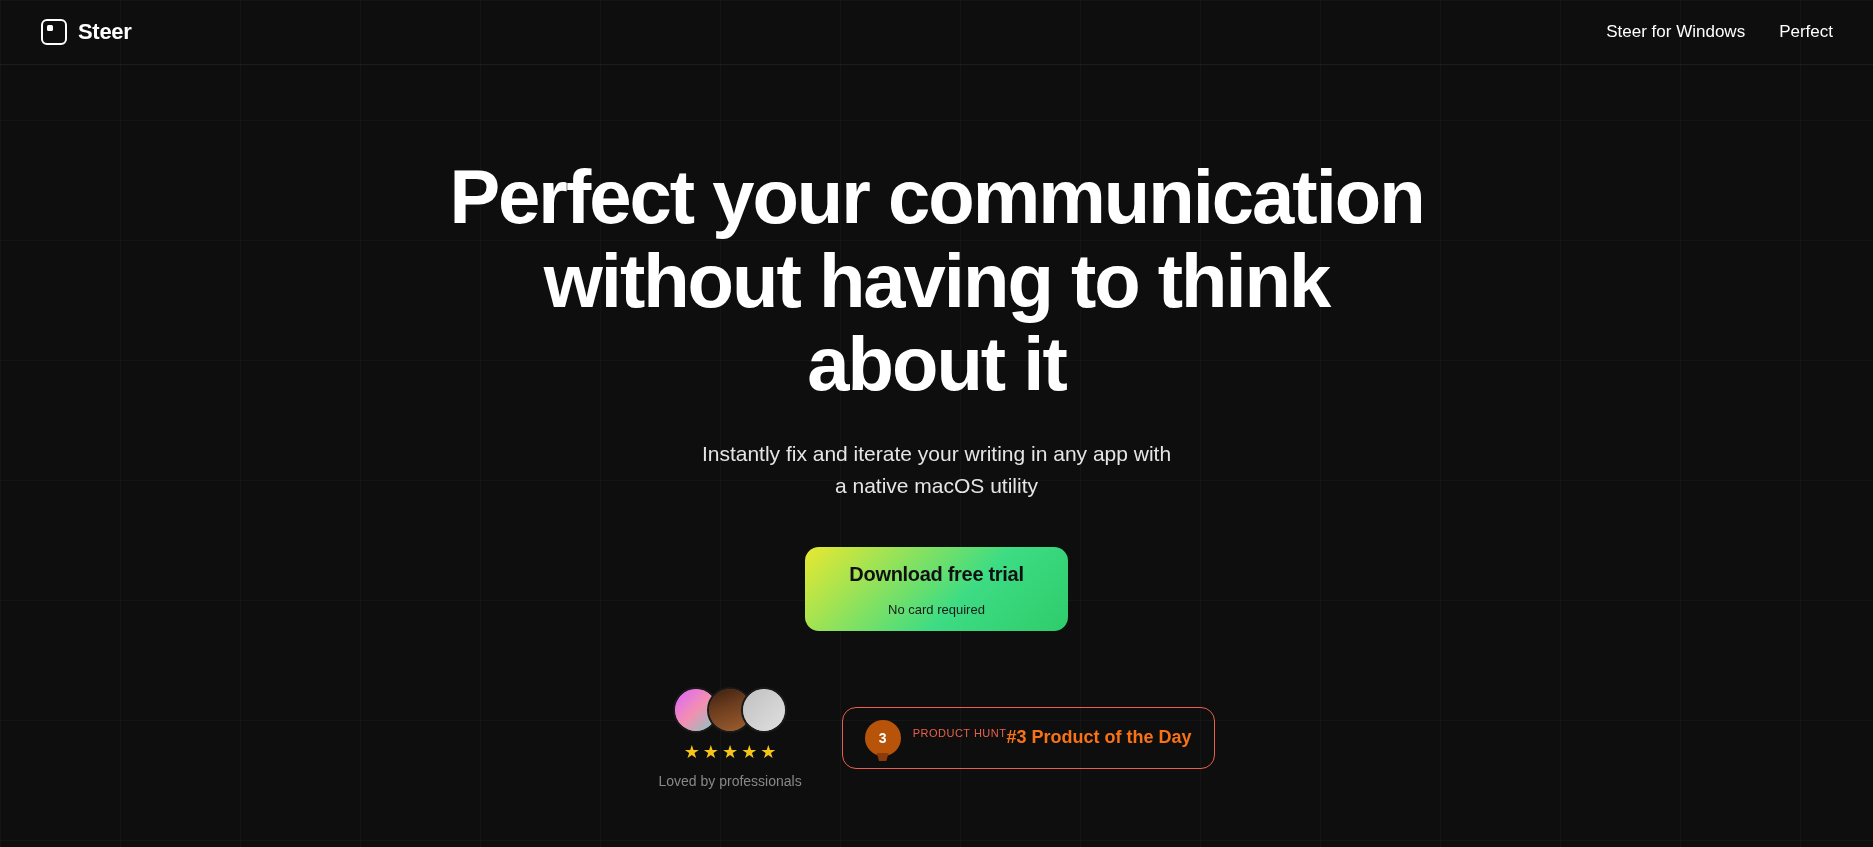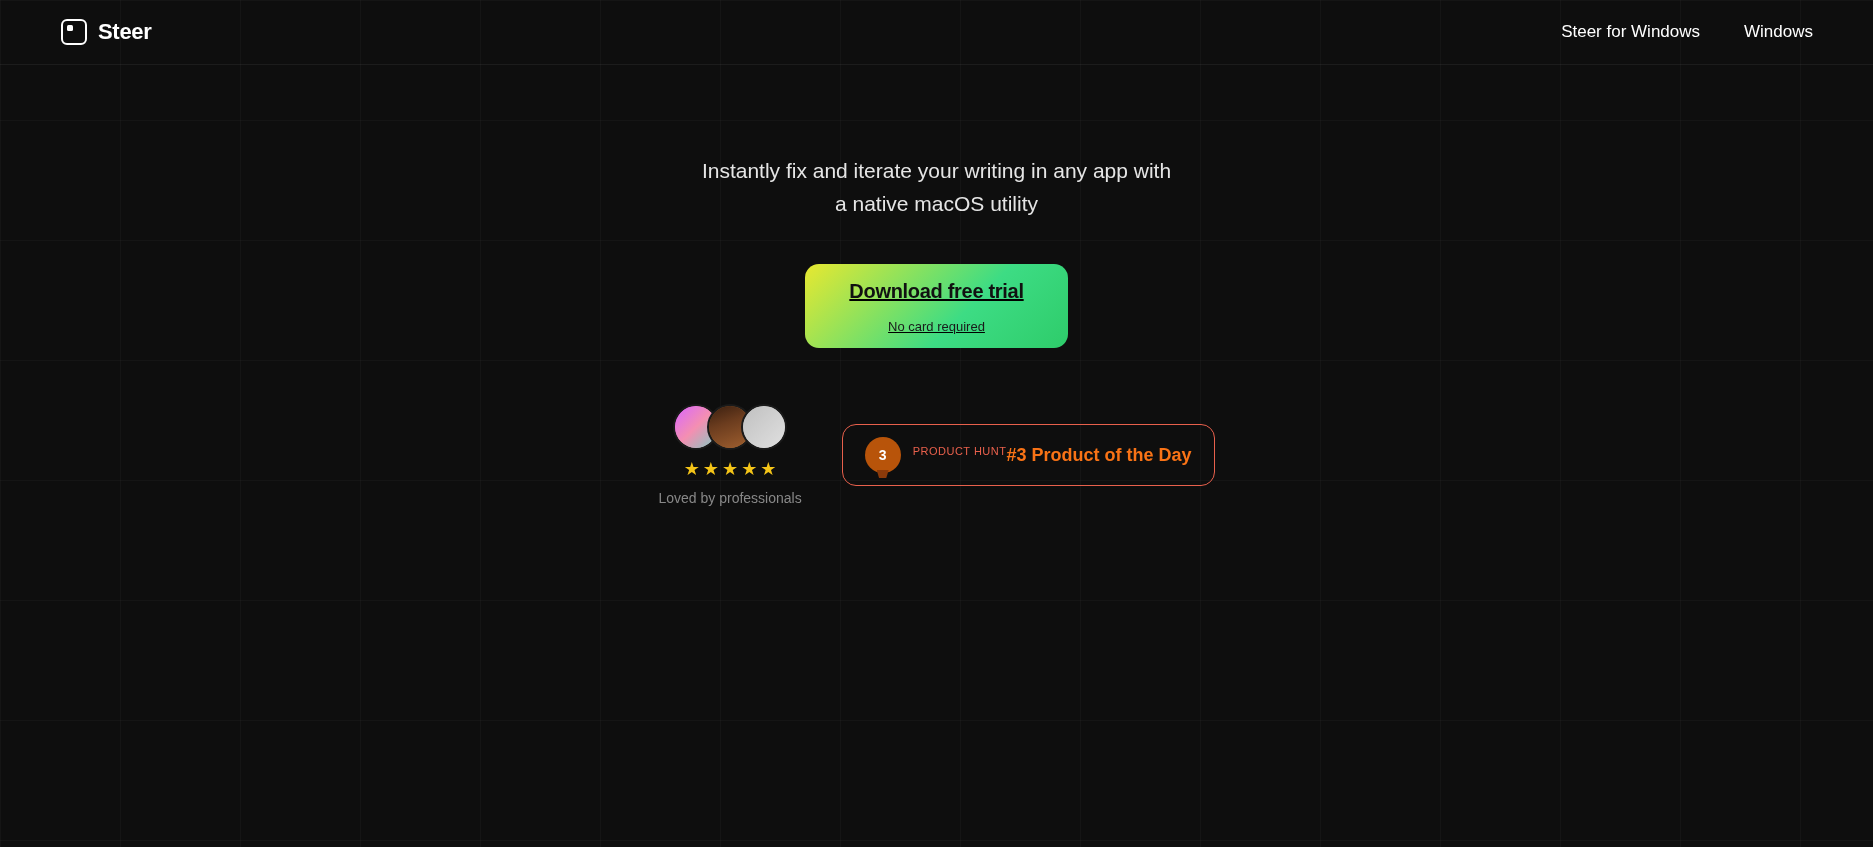--- a/index.html
+++ b/index.html
@@ -25,21 +25,21 @@
       height: 100%;
     }
 
     
     .navbar {
       position: relative;
       z-index: 10;
       display: flex;
       align-items: center;
       justify-content: space-between;
-      padding: 18px 60px;
+      padding: 18px 40px;
       border-bottom: 1px solid rgba(255,255,255,0.06);
     }
 
     .logo {
       display: flex;
       align-items: center;
       gap: 10px;
     }
 
     .logo-icon {
@@ -50,21 +50,21 @@
     .logo-text {
       font-size: 22px;
       font-weight: 600;
       color: #ffffff;
       letter-spacing: -0.3px;
     }
 
     .nav-links {
       display: flex;
       align-items: center;
-      gap: 44px;
+      gap: 34px;
     }
 
     .nav-link {
       color: #ffffff;
       font-size: 17px;
       font-weight: 400;
       text-decoration: none;
       cursor: pointer;
     }
 
@@ -104,21 +104,20 @@
       flex-direction: column;
       align-items: center;
       justify-content: center;
       background: linear-gradient(135deg, #e8e830 0%, #3ddc84 60%, #2ecc6a 100%);
       border: none;
       border-radius: 14px;
       padding: 16px 44px 14px;
       cursor: pointer;
       min-width: 240px;
       margin-bottom: 56px;
-      text-decoration: underline;
     }
 
     .cta-button-main {
       font-size: 20px;
       font-weight: 800;
       color: #111111;
       letter-spacing: -0.3px;
     }
 
     .cta-button-sub {
@@ -273,25 +272,26 @@
   <div class="logo">
     <svg class="logo-icon" viewBox="0 0 28 28" fill="none" xmlns="http://www.w3.org/2000/svg">
       <rect x="2" y="2" width="24" height="24" rx="5" stroke="white" stroke-width="2" fill="none"></rect>
       <rect x="7" y="7" width="6" height="6" rx="1.5" fill="white"></rect>
     </svg>
     <span class="logo-text">Steer</span>
   </div>
 
   <div class="nav-links">
     <a class="nav-link">Steer for Windows</a>
-    <a class="nav-link">Windows</a>
+    <a class="nav-link">Perfect</a>
   </div>
 </nav>
 
 <section class="hero">
+  <h1 class="hero-title">Perfect your communication without having to think about it</h1>
   <p class="hero-subtitle">Instantly fix and iterate your writing in any app with a native macOS utility</p>
 
   <button class="cta-button">
     <span class="cta-button-main">Download free trial</span>
     <span class="cta-button-sub">No card required</span>
   </button>
 
   <div class="social-proof">
 
     <div class="avatars-stars">

